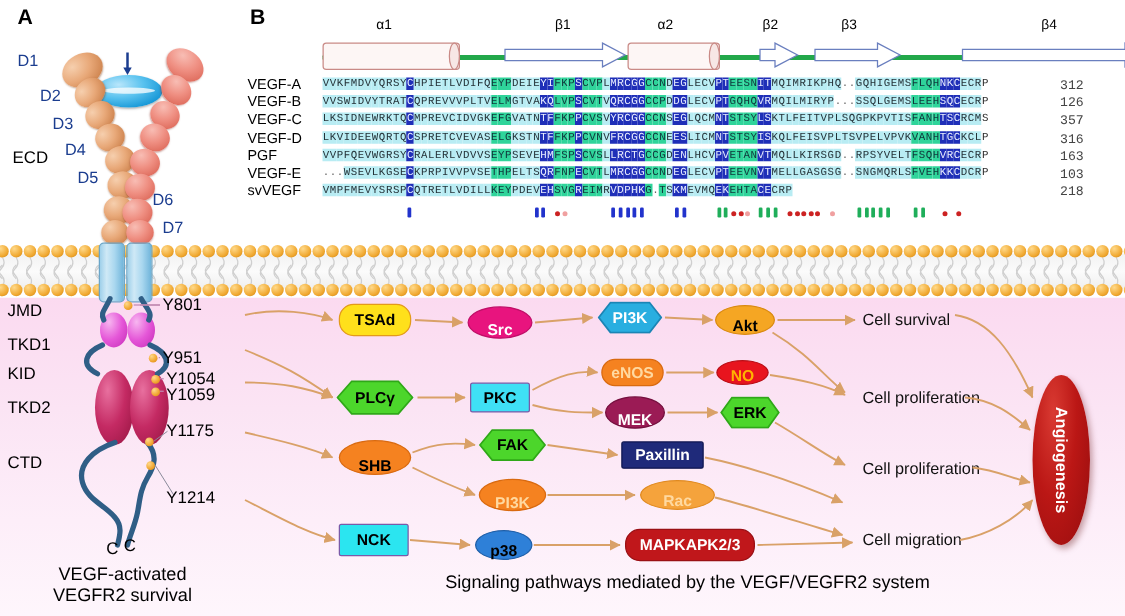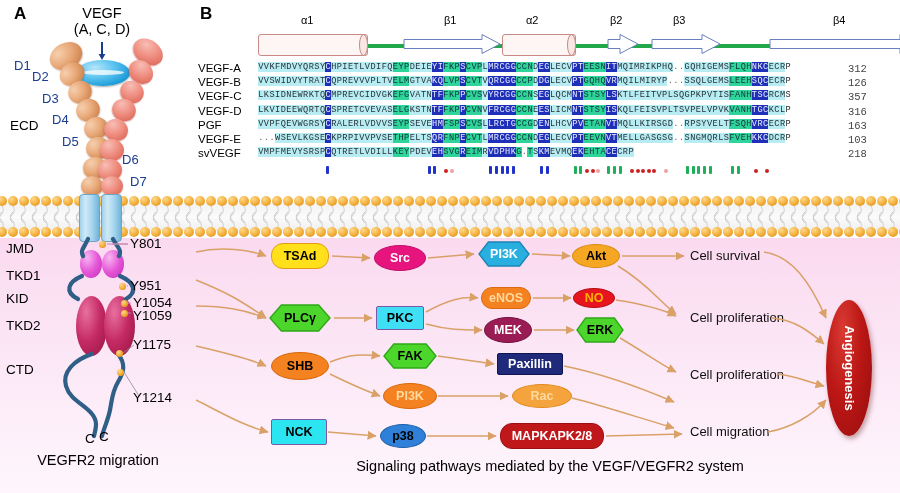--- a/index.html
+++ b/index.html
@@ -60,21 +60,21 @@
   .mark{position:absolute;}
   .mark-bar{width:3px;height:8px;border-radius:1px;}
   .mark-dot{width:4px;height:4px;border-radius:50%;}
 
   
   .node{position:absolute;display:flex;align-items:center;justify-content:center;
         font-size:12.5px;font-weight:bold;text-align:center;box-sizing:border-box;
         color:#000;line-height:1;}
   .n-rrect{border-radius:12px;}
   .n-rect{border-radius:2px;}
-  .n-ellipse{border-radius:50%;}
+  .n-ellipse{border-radius:50%;align-items:flex-end;}
   .hexwrap{position:absolute;}
   .outcome{position:absolute;font-size:13px;color:#111;white-space:nowrap;}
   .angio{position:absolute;border-radius:50%;
     background:radial-gradient(ellipse at 36% 22%,#d93a32 0%,#bb1715 45%,#960d0e 100%);
     box-shadow:2px 3px 5px rgba(90,0,0,.35);}
   .angio span{position:absolute;left:50%;top:50%;color:#fff;font-size:13px;font-weight:bold;
     transform:translate(-50%,-50%) rotate(90deg);white-space:nowrap;}
   .cap{position:absolute;font-size:14.5px;color:#000;text-align:center;}
   svg.ovl{position:absolute;left:0;top:0;width:900px;height:493px;pointer-events:none;}
 </style>
@@ -425,24 +425,20 @@
         <span style="position:absolute;left:866px;top:0;width:10px;height:10px;border-radius:50%;background:radial-gradient(circle at 34% 30%,#ffd98a,#F0A830 62%,#c97f12);"></span>
         <span style="position:absolute;left:877px;top:0;width:10px;height:10px;border-radius:50%;background:radial-gradient(circle at 34% 30%,#ffd98a,#F0A830 62%,#c97f12);"></span>
         <span style="position:absolute;left:888px;top:0;width:10px;height:10px;border-radius:50%;background:radial-gradient(circle at 34% 30%,#ffd98a,#F0A830 62%,#c97f12);"></span>
         <span style="position:absolute;left:899px;top:0;width:10px;height:10px;border-radius:50%;background:radial-gradient(circle at 34% 30%,#ffd98a,#F0A830 62%,#c97f12);"></span>
       </div>
   </div>
 
   <div class="panelA">
     <div class="abs panel-letter" style="left:14px;top:4px">A</div>
 
-    <div class="abs vegf-title" style="left:42px;top:5px;width:120px">
-      <div>VEGF</div>
-      <div>(A, C, D)</div>
-    </div>
 
     <svg class="ovl" viewBox="0 0 900 493">
       <path d="M102,42 L102,56" stroke="#1B3D8F" stroke-width="2" fill="none"></path>
       <path d="M102,60 l-3.4,-6 l6.8,0 z" fill="#1B3D8F"></path>
     </svg>
 
     <div class="abs ligand-disc" style="left:76px;top:60px"></div>
 
     <div id="beads">
         <div class="igbead bead-tan" style="left:49px;top:43px;width:34px;height:26px;transform:rotate(-28deg)"></div>
@@ -458,21 +454,21 @@
         <div class="igbead bead-sal" style="left:120px;top:81px;width:24px;height:22px;transform:rotate(30deg)"></div>
         <div class="igbead bead-sal" style="left:112px;top:99px;width:24px;height:22px;transform:rotate(22deg)"></div>
         <div class="igbead bead-sal" style="left:104px;top:119px;width:24px;height:22px;transform:rotate(14deg)"></div>
         <div class="igbead bead-sal" style="left:100px;top:139px;width:24px;height:22px;transform:rotate(6deg)"></div>
         <div class="igbead bead-sal" style="left:98px;top:159px;width:24px;height:22px;transform:rotate(0deg)"></div>
         <div class="igbead bead-sal" style="left:101px;top:176px;width:22px;height:20px;transform:rotate(0deg)"></div>
       </div>
 
     <div class="abs klabel" style="left:10px;top:118px">ECD</div>
 
-    <div class="abs dlabel" style="left:14px;top:58px">D1</div>
+    <div class="abs dlabel" style="left:14px;top:41px">D1</div>
     <div class="abs dlabel" style="left:32px;top:69px">D2</div>
     <div class="abs dlabel" style="left:42px;top:91px">D3</div>
     <div class="abs dlabel" style="left:52px;top:112px">D4</div>
     <div class="abs dlabel" style="left:62px;top:134px">D5</div>
     <div class="abs dlabel" style="left:122px;top:152px">D6</div>
     <div class="abs dlabel" style="left:130px;top:174px">D7</div>
 
     <div class="tm-cyl" style="left:79px;top:194px"></div>
     <div class="tm-cyl" style="left:101px;top:194px"></div>
 
@@ -525,21 +521,22 @@
     <div class="abs ylabel" style="left:130px;top:278px">Y951</div>
     <div class="abs ylabel" style="left:133px;top:295px">Y1054</div>
     <div class="abs ylabel" style="left:133px;top:308px">Y1059</div>
     <div class="abs ylabel" style="left:133px;top:337px">Y1175</div>
     <div class="abs ylabel" style="left:133px;top:390px">Y1214</div>
 
     <div class="abs klabel" style="left:85px;top:431px">C</div>
     <div class="abs klabel" style="left:99px;top:429px">C</div>
 
     <div class="abs cap" style="left:0;top:452px;width:196px;line-height:1.2">
-      <div>VEGFR2 migration</div>
+      <div>VEGF-activated</div>
+      <div>VEGFR2 survival</div>
     </div>
   </div>
 
   <div class="panelB">
     <div class="abs panel-letter" style="left:4px;top:4px">B</div>
 
     <div id="ss-track">
         <div class="ss-line" style="left:62px;top:44px;width:600px"></div>
         <div class="helix" style="left:62px;top:34px;width:108px"></div>
         <div class="ss-lbl" style="left:105px;top:14px">α1</div>
@@ -656,21 +653,21 @@
       <div class="node n-ellipse" style="left:484px;top:317px;width:48px;height:26px;background:#9B1B55;border:1.6px solid #76103F;color:#FFFFFF">
         <span>MEK</span>
       </div>
       <div class="node n-rect" style="left:497px;top:353px;width:66px;height:22px;background:#1F2A7A;border:1.6px solid #0E1550;color:#FFFFFF">
         <span>Paxillin</span>
       </div>
       <div class="node n-ellipse" style="left:512px;top:384px;width:60px;height:24px;background:#F5A33C;border:1.6px solid #E08A20;color:#FFD9A0">
         <span>Rac</span>
       </div>
       <div class="node n-rrect" style="left:500px;top:423px;width:104px;height:26px;background:#C0171B;border:1.6px solid #9A1015;color:#FFFFFF">
-        <span>MAPKAPK2/8</span>
+        <span>MAPKAPK2/3</span>
       </div>
       <div class="node n-ellipse" style="left:572px;top:244px;width:48px;height:24px;background:#F5A623;border:1.6px solid #D98A10;color:#000000">
         <span>Akt</span>
       </div>
       <div class="node n-ellipse" style="left:573px;top:288px;width:42px;height:20px;background:#E8141E;border:1.6px solid #B80F17;color:#FFB300">
         <span>NO</span>
       </div>
       <div class="hexwrap" style="left:576px;top:317px;width:48px;height:26px"><svg width="48" height="26" viewBox="0 0 48 26">
           <polygon points="9.600000000000001,1 38.400000000000006,1 47,13 38.400000000000006,25 9.600000000000001,25 1,13" fill="#4CD62B" stroke="#2FA818" stroke-width="1.4"></polygon>
         </svg><span style="position:absolute;left:0;top:0;width:48px;height:26px;display:flex;align-items:center;justify-content:center;font-size:12.5px;font-weight:bold;color:#000000">ERK</span></div>

